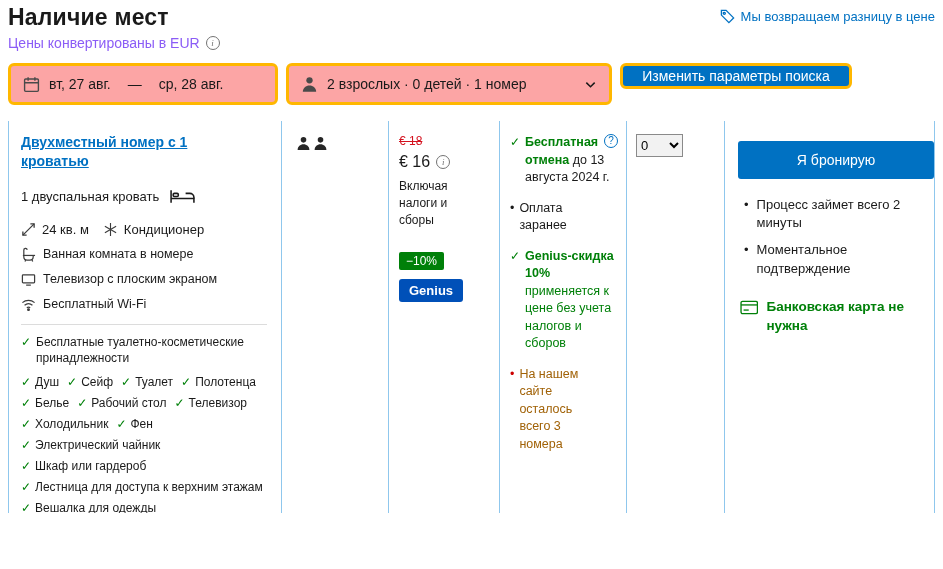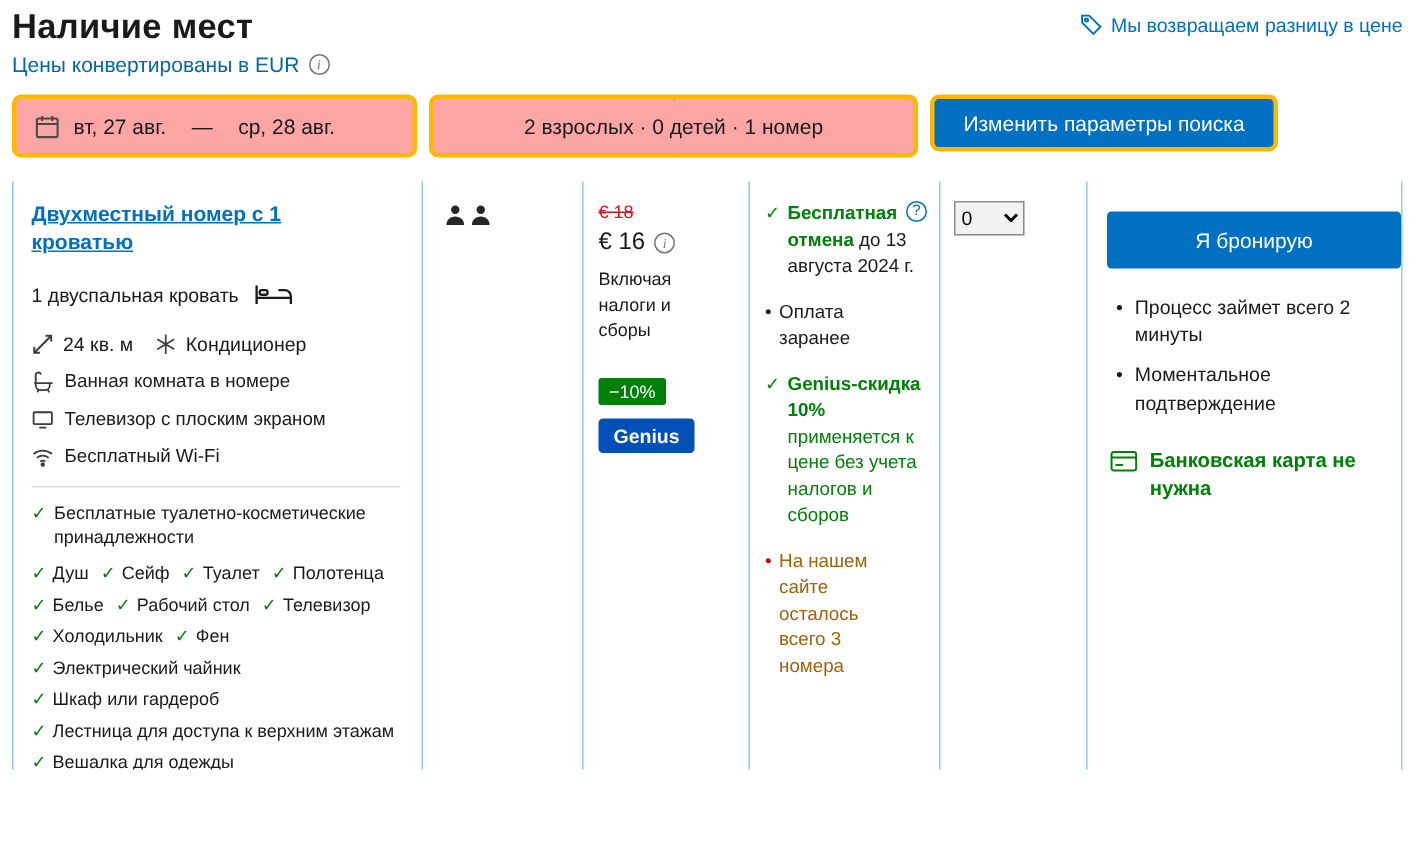--- a/index.html
+++ b/index.html
@@ -7,38 +7,38 @@
     font-family: "Liberation Sans", sans-serif; color: #1a1a1a; }
   .page { padding: 4px 8px 0; }
 
   
   .top-row { display: flex; justify-content: space-between; align-items: flex-start; }
   .page-title { font-size: 23px; font-weight: 700; color: #1a1a1a; letter-spacing: .2px; }
   .refund-link { display: inline-flex; align-items: center; gap: 6px; color: #0071c2;
     font-size: 13px; text-decoration: none; margin-top: 5px; cursor: pointer; }
   .refund-link .ic { width: 15px; height: 15px; color: #0071c2; }
   .currency-note { display: flex; align-items: center; gap: 6px; font-size: 14px;
-    color: #0369a1; margin-top: 4px; }
+    color: #8b5cf6; margin-top: 4px; }
   .info-circle { width: 14px; height: 14px; min-width: 14px; border: 1px solid #737373;
     border-radius: 50%; color: #737373; display: inline-flex; align-items: center;
     justify-content: center; font-size: 9px; font-family: "Liberation Serif", serif; font-style: italic; }
   .info-circle::after { content: "i"; }
 
   
   .searchbar { display: flex; gap: 8px; margin-top: 12px; }
   .sb-box { border: 3px solid #ffb700; border-radius: 6px; background: #fca5a5; height: 42px;
     display: flex; align-items: center; padding: 0 12px; gap: 9px; font-size: 14px; cursor: pointer; }
   .sb-dates { width: 270px; }
   .sb-dates .sep { margin: 0 8px; color: #1a1a1a; }
-  .sb-occ { width: 326px; flex-direction: column; }
+  .sb-occ { width: 326px; }
   .sb-occ .occ-label { flex: 1; }
   .sb-box .ic { width: 17px; height: 17px; color: #4a4a4a; }
   .sb-box .chev { width: 13px; height: 13px; color: #1a1a1a; }
   .sb-button { border: 3px solid #ffb700; border-radius: 6px; background: #0071c2; color: #fff;
-    height: 38px; width: 232px; font-size: 14px; font-family: inherit; cursor: pointer; }
+    height: 26px; width: 232px; font-size: 14px; font-family: inherit; cursor: pointer; }
 
   
   .rooms-table { margin-top: 16px; border-left: 1px solid #8fc7ed; border-right: 1px solid #8fc7ed; }
   .grid { display: grid; grid-template-columns: 273px 107px 111px 127px 98px 1fr; }
   .th { background: #4c76b2; color: #fff; font-size: 12.5px; font-weight: 700;
     padding: 9px 10px; line-height: 1.3; border-right: 1px solid #8fc7ed; height: 50px; }
   .th.dark { background: #002e66; }
   .th:last-child { border-right: none; }
 
   .trow { height: 392px; }

